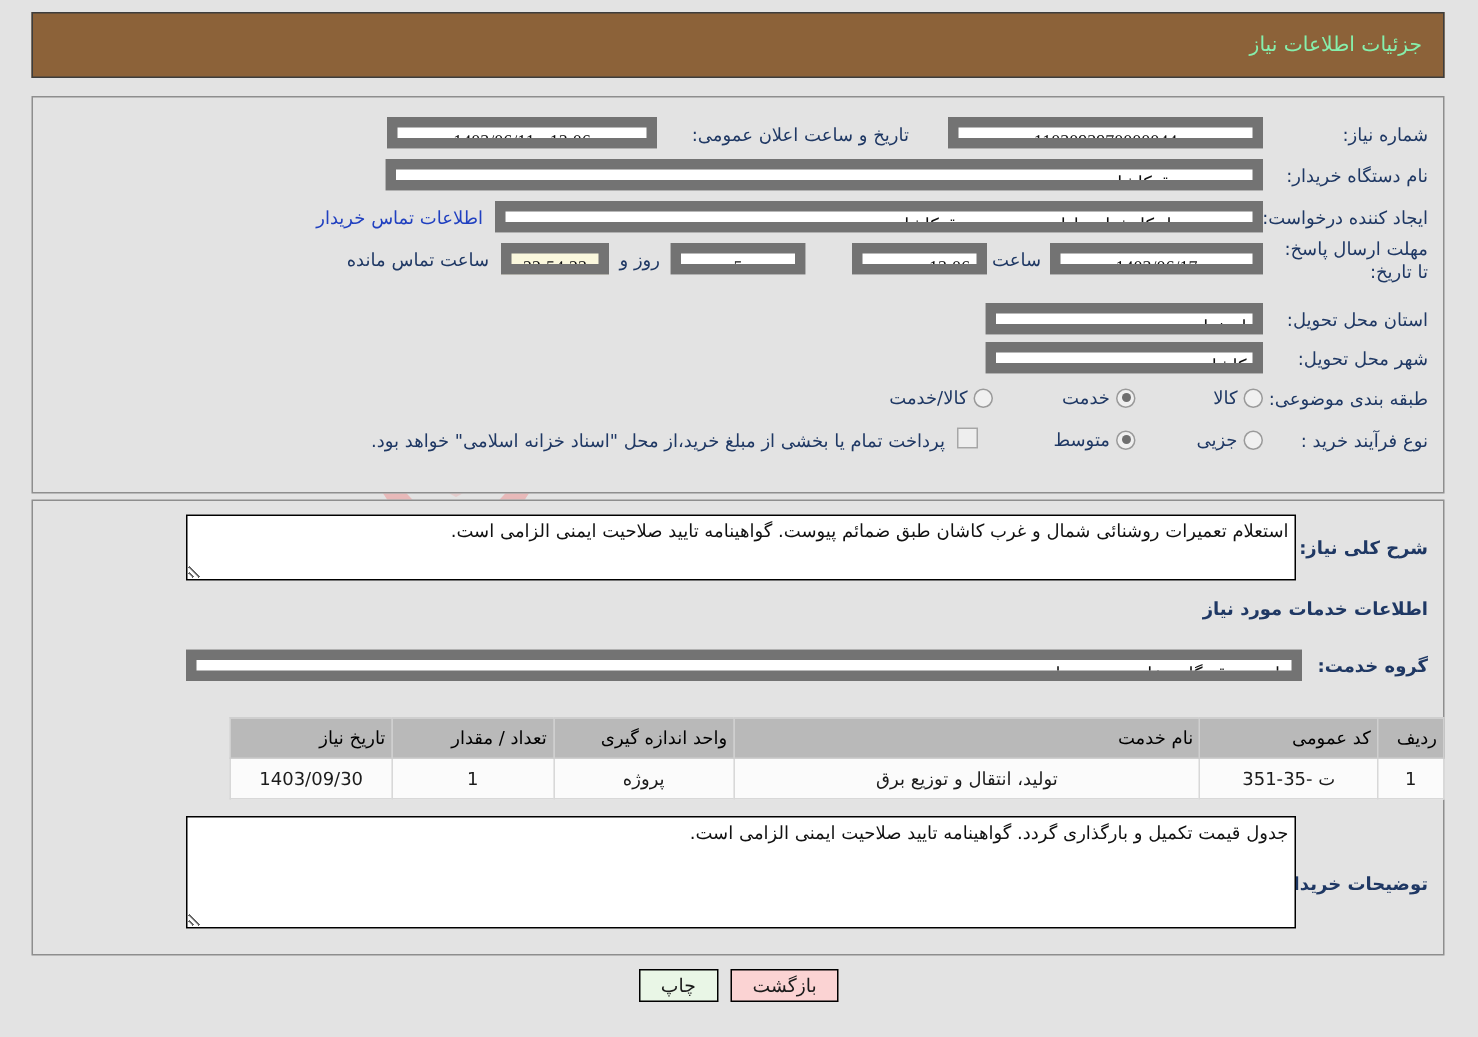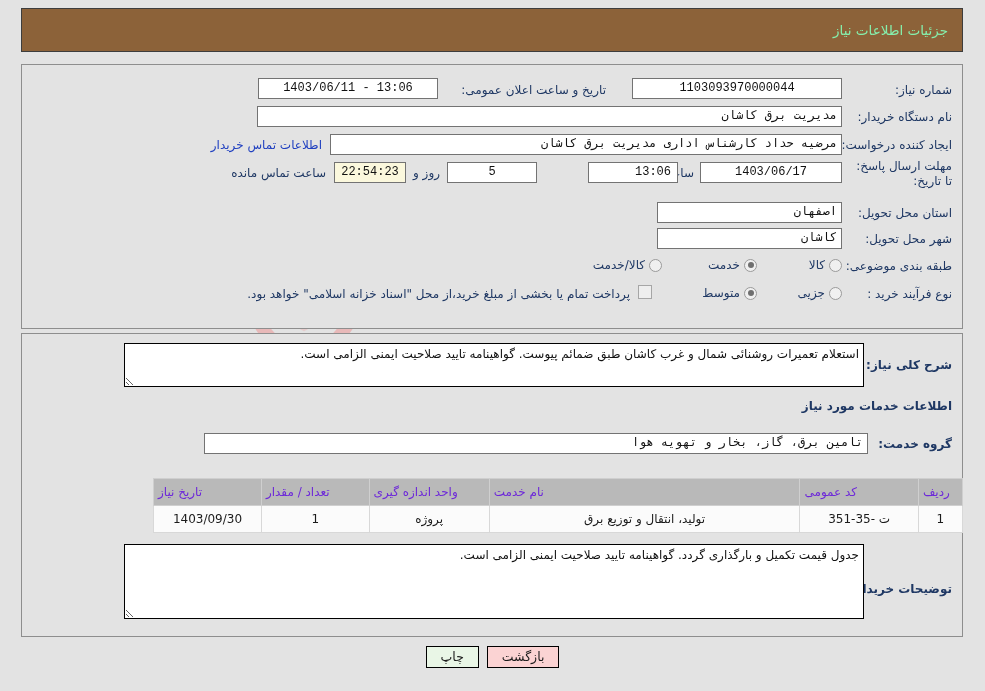--- a/index.html
+++ b/index.html
@@ -95,30 +95,30 @@
     color: #1f3864;
     font-size: 12px;
     text-align: right;
     white-space: nowrap;
   }
   .lbl.bold { font-weight: bold; text-align: right; }
 
   .txt {
     position: absolute;
     background: #ffffff;
-    border: 1px solid #737373;
+    border: 7px solid #737373;
     box-sizing: border-box;
     height: 21px;
     line-height: 19px;
     font-size: 12px;
     color: #111;
     padding: 0 4px;
     overflow: hidden;
     white-space: nowrap;
-    font-family: Liberation Mono, monospace;
+    font-family: Liberation Serif, serif;
   }
   .txt.center { text-align: center; }
   .txt.right  { text-align: right; }
   .txt.yellow { background: #fbf8dd; }
 
   textarea.area {
     position: absolute;
     background: #ffffff;
     border: 1px solid #000000;
     box-sizing: border-box;
@@ -193,25 +193,25 @@
     right: 22px;
     top: 478px;
     width: 810px;
     border-collapse: collapse;
     z-index: 11;
     font-size: 12px;
   }
   #items-table th {
     background: #b9b9b9;
     border: 1px solid #cfcfcf;
-    color: #6d28d9;
+    color: #000000;
     font-weight: normal;
     font-size: 12px;
     height: 26px;
-    text-align: left;
+    text-align: right;
     padding: 0 4px;
   }
   #items-table td {
     background: #fbfbfb;
     border: 1px solid #d8d8d8;
     height: 26px;
     text-align: center;
     padding: 0 4px;
     color: #1b1b1b;
   }
@@ -272,21 +272,21 @@
   <div class="lbl" style="right:10px; top:45px;">نام دستگاه خریدار:</div>
   <div class="txt right" style="right:120px; top:41px; width:585px;">مدیریت برق کاشان</div>
 
   <div class="lbl" style="right:10px; top:73px;">ایجاد کننده درخواست:</div>
   <div class="txt right" style="right:120px; top:69px; width:512px;">مرضیه حداد کارشناس اداری مدیریت برق کاشان</div>
   <a class="link" style="right:640px; top:73px;">اطلاعات تماس خریدار</a>
 
   <div class="lbl" style="right:10px; top:94px; width:100px; line-height:15px; white-space:normal;margin-left:16px;">مهلت ارسال پاسخ: تا تاریخ:</div>
   <div class="txt center" style="right:120px; top:97px; width:142px;">1403/06/17</div>
   <div class="suffix" style="right:268px; top:101px;">ساعت</div>
-  <div class="txt center" style="right:284px; top:97px; width:90px;padding-left:44px;">13:06</div>
+  <div class="txt center" style="right:304px; top:97px; width:90px;padding-left:44px;">13:06</div>
   <div class="txt center" style="right:425px; top:97px; width:90px;">5</div>
   <div class="suffix" style="right:522px; top:101px;">روز و</div>
   <div class="txt center yellow" style="right:556px; top:97px; width:72px;">22:54:23</div>
   <div class="suffix" style="right:636px; top:101px;">ساعت تماس مانده</div>
 
   <div class="lbl" style="right:10px; top:141px;">استان محل تحویل:</div>
   <div class="txt right" style="right:120px; top:137px; width:185px;">اصفهان</div>
 
   <div class="lbl" style="right:10px; top:167px;">شهر محل تحویل:</div>
   <div class="txt right" style="right:120px; top:163px; width:185px;">کاشان</div>
@@ -320,21 +320,21 @@
 </div>
 
 <div id="panel-middle" class="panel">
 
   <div class="lbl bold" style="right:10px; top:24px;">شرح کلی نیاز:</div>
   <textarea class="area" style="right: 98px; top: 9px; width: 740px; height: 44px;">استعلام تعمیرات روشنائی شمال و غرب کاشان طبق ضمائم پیوست. گواهینامه تایید صلاحیت ایمنی الزامی است.</textarea>
 
   <div class="lbl bold" style="right:10px; top:65px;">اطلاعات خدمات مورد نیاز</div>
 
   <div class="lbl bold" style="right:10px; top:103px;">گروه خدمت:</div>
-  <div class="txt right" style="right:94px; top:99px; width:664px;">تامین برق، گاز، بخار و تهویه هوا</div>
+  <div class="txt right" style="right:94px; top:99px; width:744px;">تامین برق، گاز، بخار و تهویه هوا</div>
 
   <div class="lbl bold" style="right:10px; top:248px;">توضیحات خریدار:</div>
   <textarea class="area" style="right: 98px; top: 210px; width: 740px; height: 75px;">جدول قیمت تکمیل و بارگذاری گردد. گواهینامه تایید صلاحیت ایمنی الزامی است.</textarea>
 </div>
 
 <table id="items-table">
   <thead>
     <tr>
       <th style="width:36px;">ردیف</th>
       <th style="width:116px;">کد عمومی</th>

